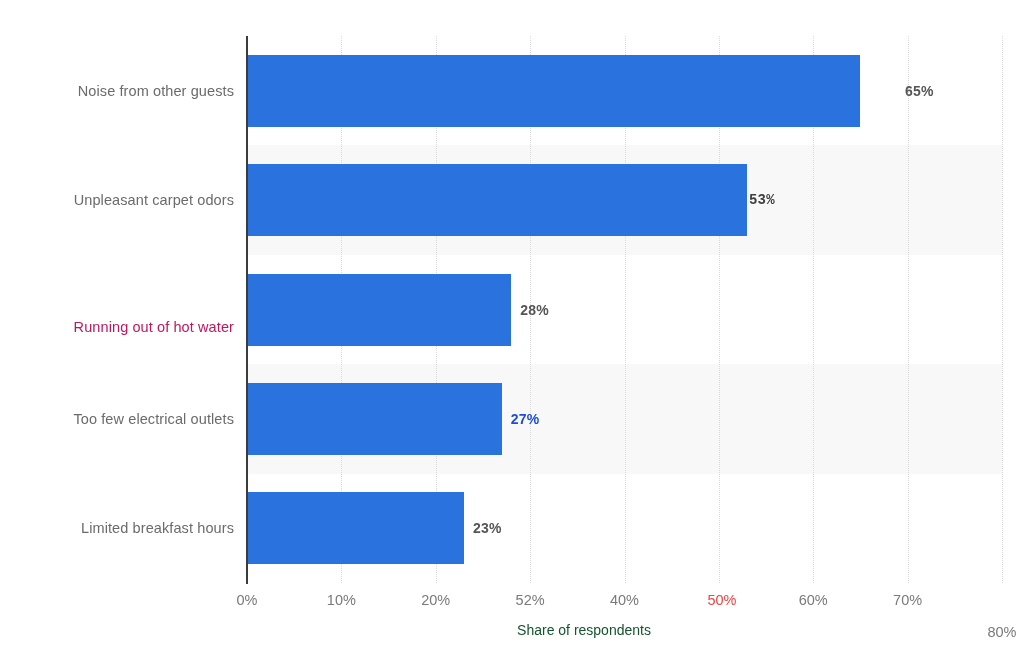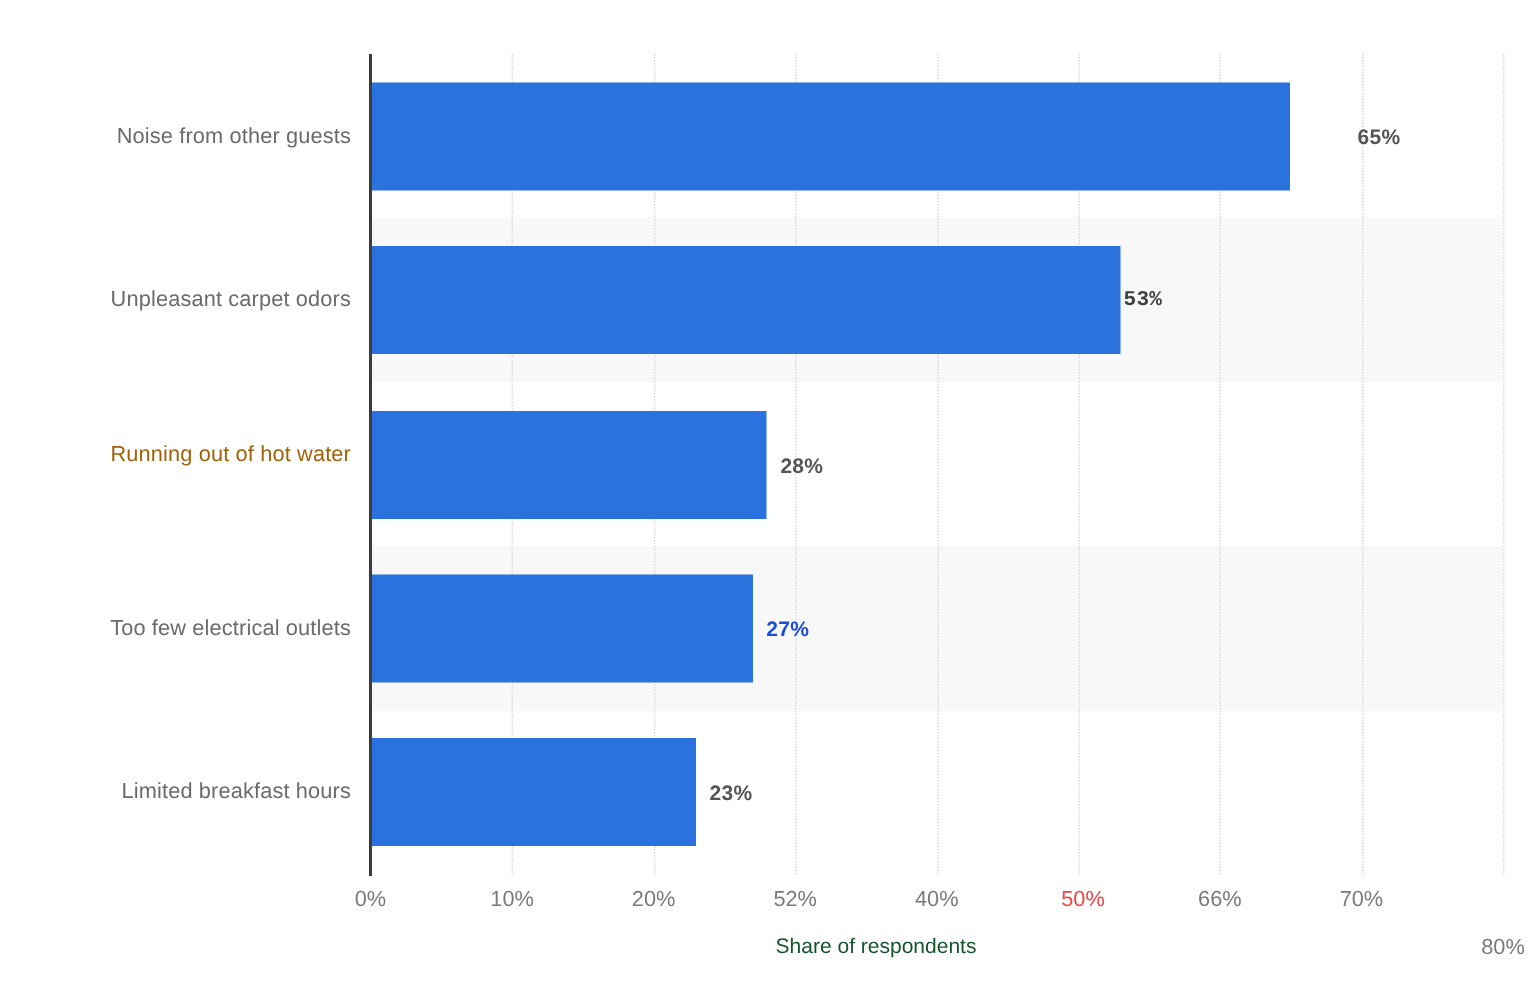--- a/index.html
+++ b/index.html
@@ -159,33 +159,33 @@
           <div class="bar-value" style="left: 226.062px; color: rgb(85, 85, 85);">23%</div>
         </div>
       </div>
   </div>
 
   <div class="y-axis"></div>
 
   <div id="cat-labels">
       <div class="cat-label" style="top: 90.7px; color: rgb(107, 107, 107);">Noise from other guests</div>
       <div class="cat-label" style="top: 200.1px; color: rgb(107, 107, 107);">Unpleasant carpet odors</div>
-      <div class="cat-label" style="top: 303px; color: #a16207;">Running out of hot water</div>
+      <div class="cat-label" style="top: 327px; color: #be185d;">Running out of hot water</div>
       <div class="cat-label" style="top: 418.9px; color: rgb(107, 107, 107);">Too few electrical outlets</div>
       <div class="cat-label" style="top: 528.3px; color: rgb(107, 107, 107);">Limited breakfast hours</div>
     </div>
 
   <div id="x-ticks">
       <div class="x-tick-label" style="left: 247px; color: rgb(122, 122, 122);">0%</div>
       <div class="x-tick-label" style="left: 341.375px; color: rgb(122, 122, 122);">10%</div>
       <div class="x-tick-label" style="left: 435.75px; color: rgb(122, 122, 122);">20%</div>
       <div class="x-tick-label" style="left: 530.125px; color: rgb(122, 122, 122);">52%</div>
       <div class="x-tick-label" style="left: 624.5px; color: rgb(122, 122, 122);">40%</div>
       <div class="x-tick-label" style="left: 690px; color: #ef4444; margin-left: 32px;">50%</div>
-      <div class="x-tick-label" style="left: 813.25px; color: rgb(122, 122, 122);">66%</div>
+      <div class="x-tick-label" style="left: 813.25px; color: rgb(122, 122, 122);">60%</div>
       <div class="x-tick-label" style="left: 907.625px; color: rgb(122, 122, 122);">70%</div>
       <div class="x-tick-label" style="left: 1002px; color: rgb(122, 122, 122); margin-top: 32px;">80%</div>
     </div>
 
   <div class="axis-title">
     <span class="axis-title-inner">Share of respondents</span>
   </div>
 
 </div>
 

